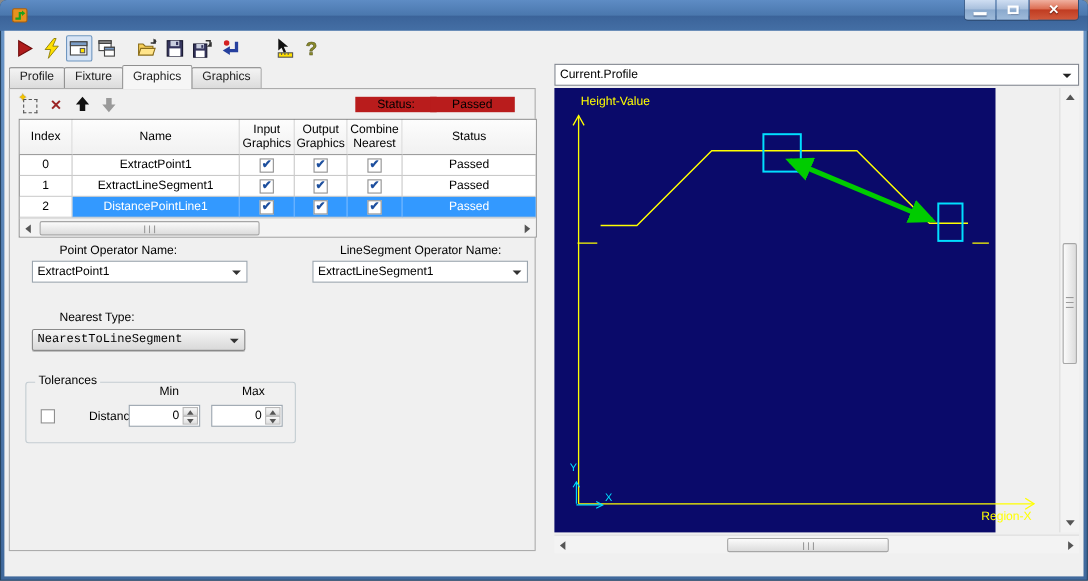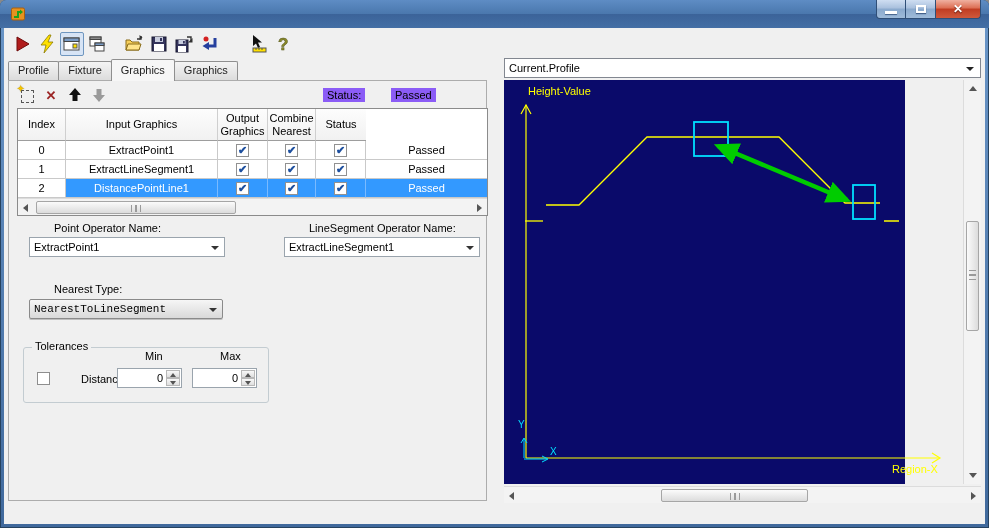--- a/index.html
+++ b/index.html
@@ -33,21 +33,21 @@
   .tab{ height:19px; padding:2px 9px 0; font-size:11px; color:#222; background:linear-gradient(#f4f4f4,#dcdcdc);
         border:1px solid #8f8f8f; border-bottom:none; border-radius:2px 2px 0 0; margin-right:-1px; }
   .tab.active{ height:22px; background:#f6f6f6; position:relative; z-index:3; padding-top:4px; }
   .tabpage{ position:absolute; left:4px; top:52px; width:479px; height:421px; border:1px solid #acacac; background:#f0f0f0; z-index:1; }
   
   .opsbar{ position:absolute; left:6px; top:4px; height:20px; display:flex; align-items:center; }
   .opsbtn{ width:24px; height:20px; display:flex; align-items:center; justify-content:center; }
   .newop{ position:relative; width:13px; height:13px; border:1px dashed #555; margin-top:3px; }
   .newop .spark{ position:absolute; left:-5px; top:-8px; color:#f4c400; font-size:10px; text-shadow:0 0 1px #7a5c00; }
   .delx{ color:#9b2424; font-size:13px; font-weight:bold; }
-  .status-label, .status-value{ position:absolute; top:7px; background:#8b5cf6; font-size:11px; padding:1px 4px; color:#000; }
+  .status-label, .status-value{ position:absolute; top:7px; background:#b91c1c; font-size:11px; padding:1px 20px; color:#000; }
   .status-label{ left:314px; } .status-value{ left:382px; }
   
   .grid{ position:absolute; left:8px; top:27px; width:471px; border:1px solid #8b8b8b; background:#fff; font-size:11px; }
   .grow{ display:grid; grid-template-columns:48px 152px 50px 48px 50px 1fr; }
   .gcell{ border-right:1px solid #c9c9c9; border-bottom:1px solid #c9c9c9; display:flex; align-items:center; justify-content:center; text-align:center; }
   .ghead .gcell{ background:linear-gradient(#fdfdfd,#f1f1f1); border-right:1px solid #cfcfcf; border-bottom:1px solid #9d9d9d; height:32px; line-height:1.15; }
   .gdata .gcell{ height:19px; }
   .gdata.sel .gcell{ background:#3399ff; color:#fff; border-right-color:#7abaff; }
   .gdata.sel .gcell.idx{ background:#fff; color:#000; border-right-color:#c9c9c9; }
   .cb{ width:13px; height:13px; border:1px solid #919191; background:#fff; display:flex; align-items:center; justify-content:center; }
@@ -219,20 +219,21 @@
               <path d="M8,15 L2,8 L5.5,8 L5.5,2 L10.5,2 L10.5,8 L14,8 Z" fill="#9a9a9a"></path>
             </svg>
         </div>
       </div>
       <span class="status-label">Status:</span>
       <span class="status-value">Passed</span>
 
       <div class="grid">
         <div class="grow ghead">
           <div class="gcell">Index</div>
+          <div class="gcell">Name</div>
           <div class="gcell">Input Graphics</div>
           <div class="gcell">Output Graphics</div>
           <div class="gcell">Combine Nearest</div>
           <div class="gcell" style="border-right:none;">Status</div>
         </div>
         <div class="grow gdata">
           <div class="gcell idx">0</div>
           <div class="gcell">ExtractPoint1</div>
           <div class="gcell">
               <span class="cb">

